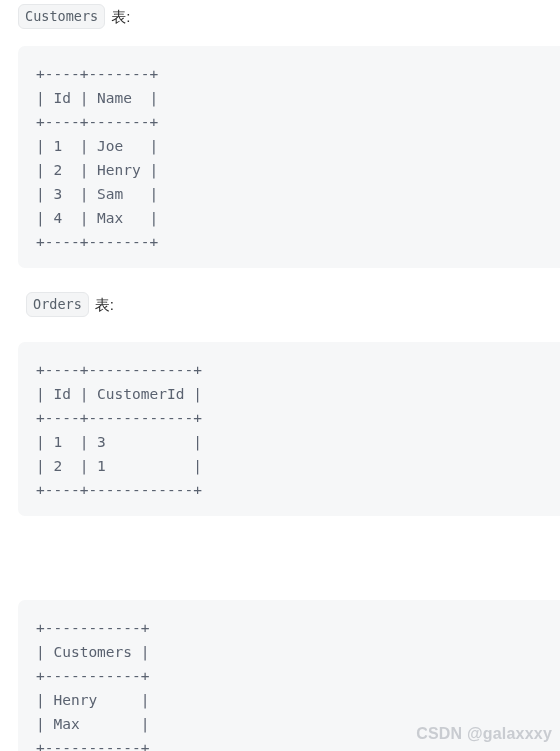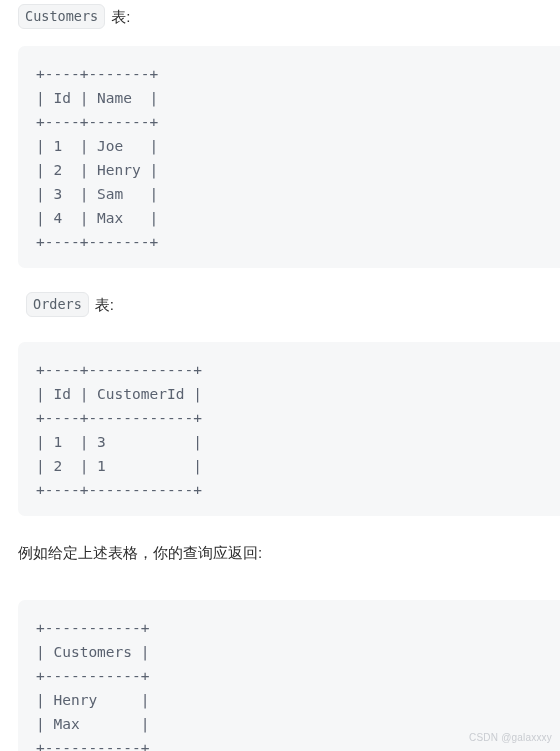--- a/index.html
+++ b/index.html
@@ -86,24 +86,25 @@
   #block-orders   { position: absolute; left: 0;  top: 342px; right: -10px; }
   #line-example   { position: absolute; left: 0;  top: 541px; }
   #block-result   { position: absolute; left: 0;  top: 600px; right: -10px; }
 
   
   .watermark {
     position: absolute;
     right: 8px;
     bottom: 8px;
     font-family: "Liberation Sans", sans-serif;
-    font-size: 10px;
+    font-size: 16px;
     color: #c9ccd1;
     letter-spacing: 0.2px;
     user-select: none;
+    font-weight: bold;
   }
 </style>
 </head>
 <body>
 
 <div class="doc">
 
   <div class="para" id="line-customers">
     <code class="inline-code">Customers</code>
     <span class="para-text">表:</span>
@@ -127,21 +128,20 @@
 
   <div class="codeblock" id="block-orders">
     <pre>+----+------------+
 | Id | CustomerId |
 +----+------------+
 | 1  | 3          |
 | 2  | 1          |
 +----+------------+</pre>
   </div>
 
-  <div class="cjk-line" id="line-example">例如给定上述表格，你的查询应返回:</div>
 
   <div class="codeblock" id="block-result">
     <pre>+-----------+
 | Customers |
 +-----------+
 | Henry     |
 | Max       |
 +-----------+</pre>
   </div>
 

